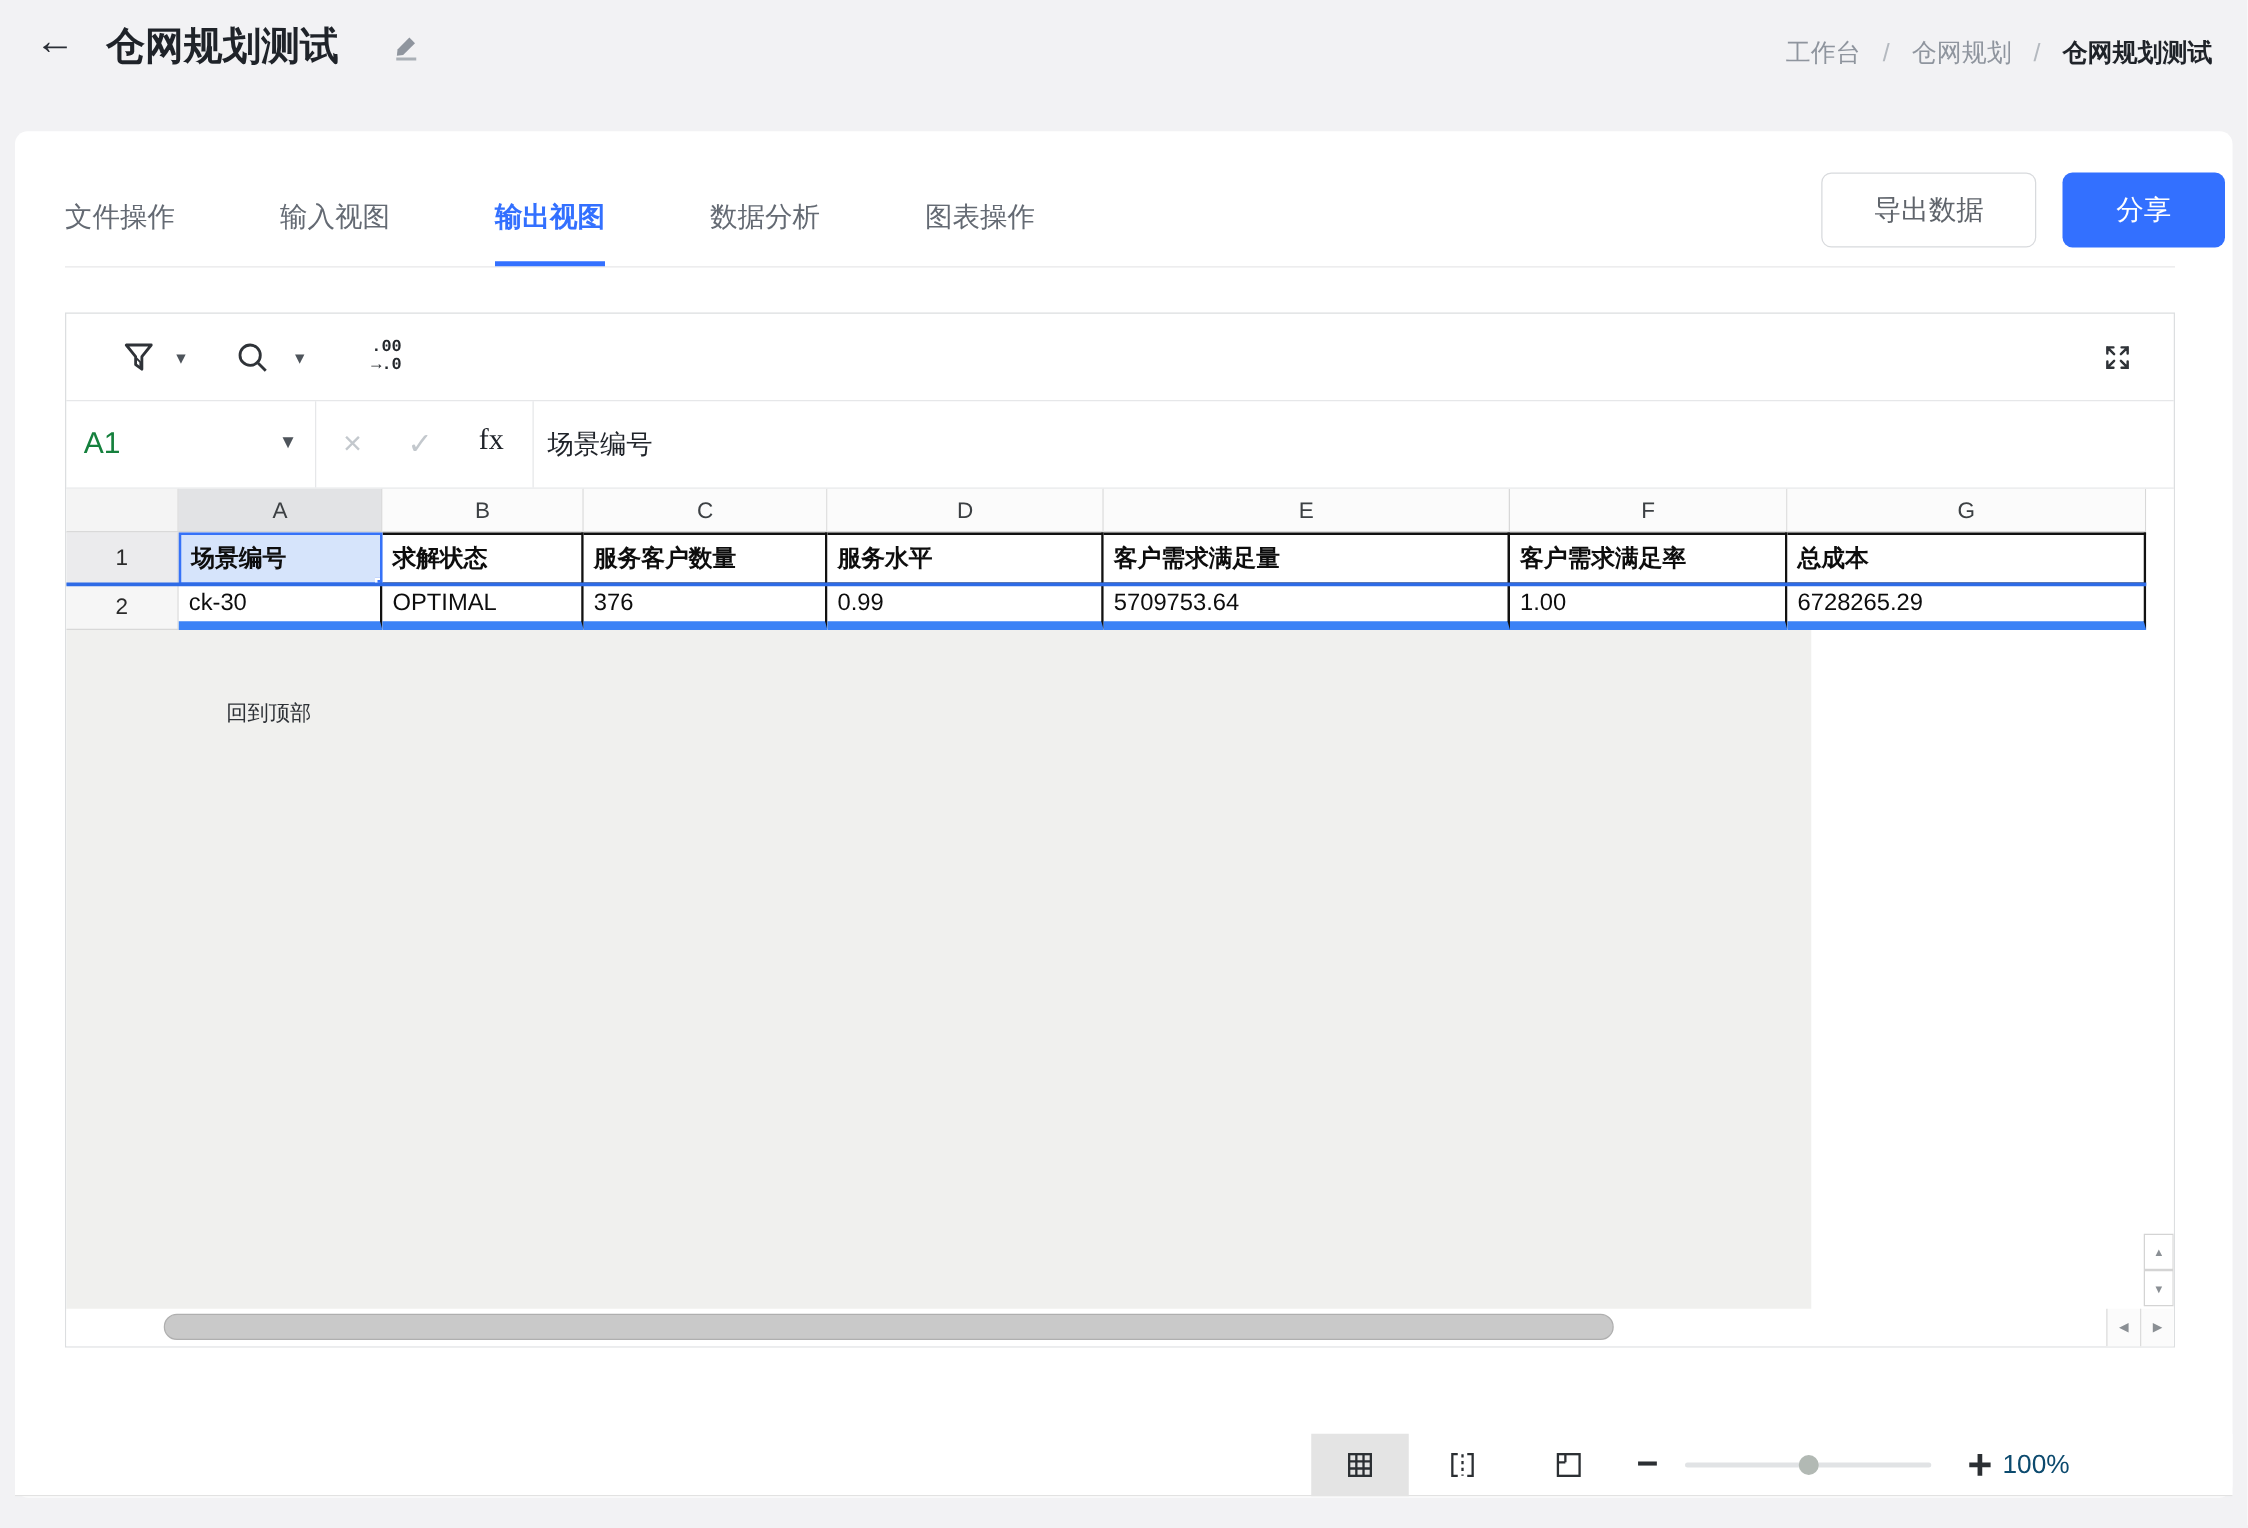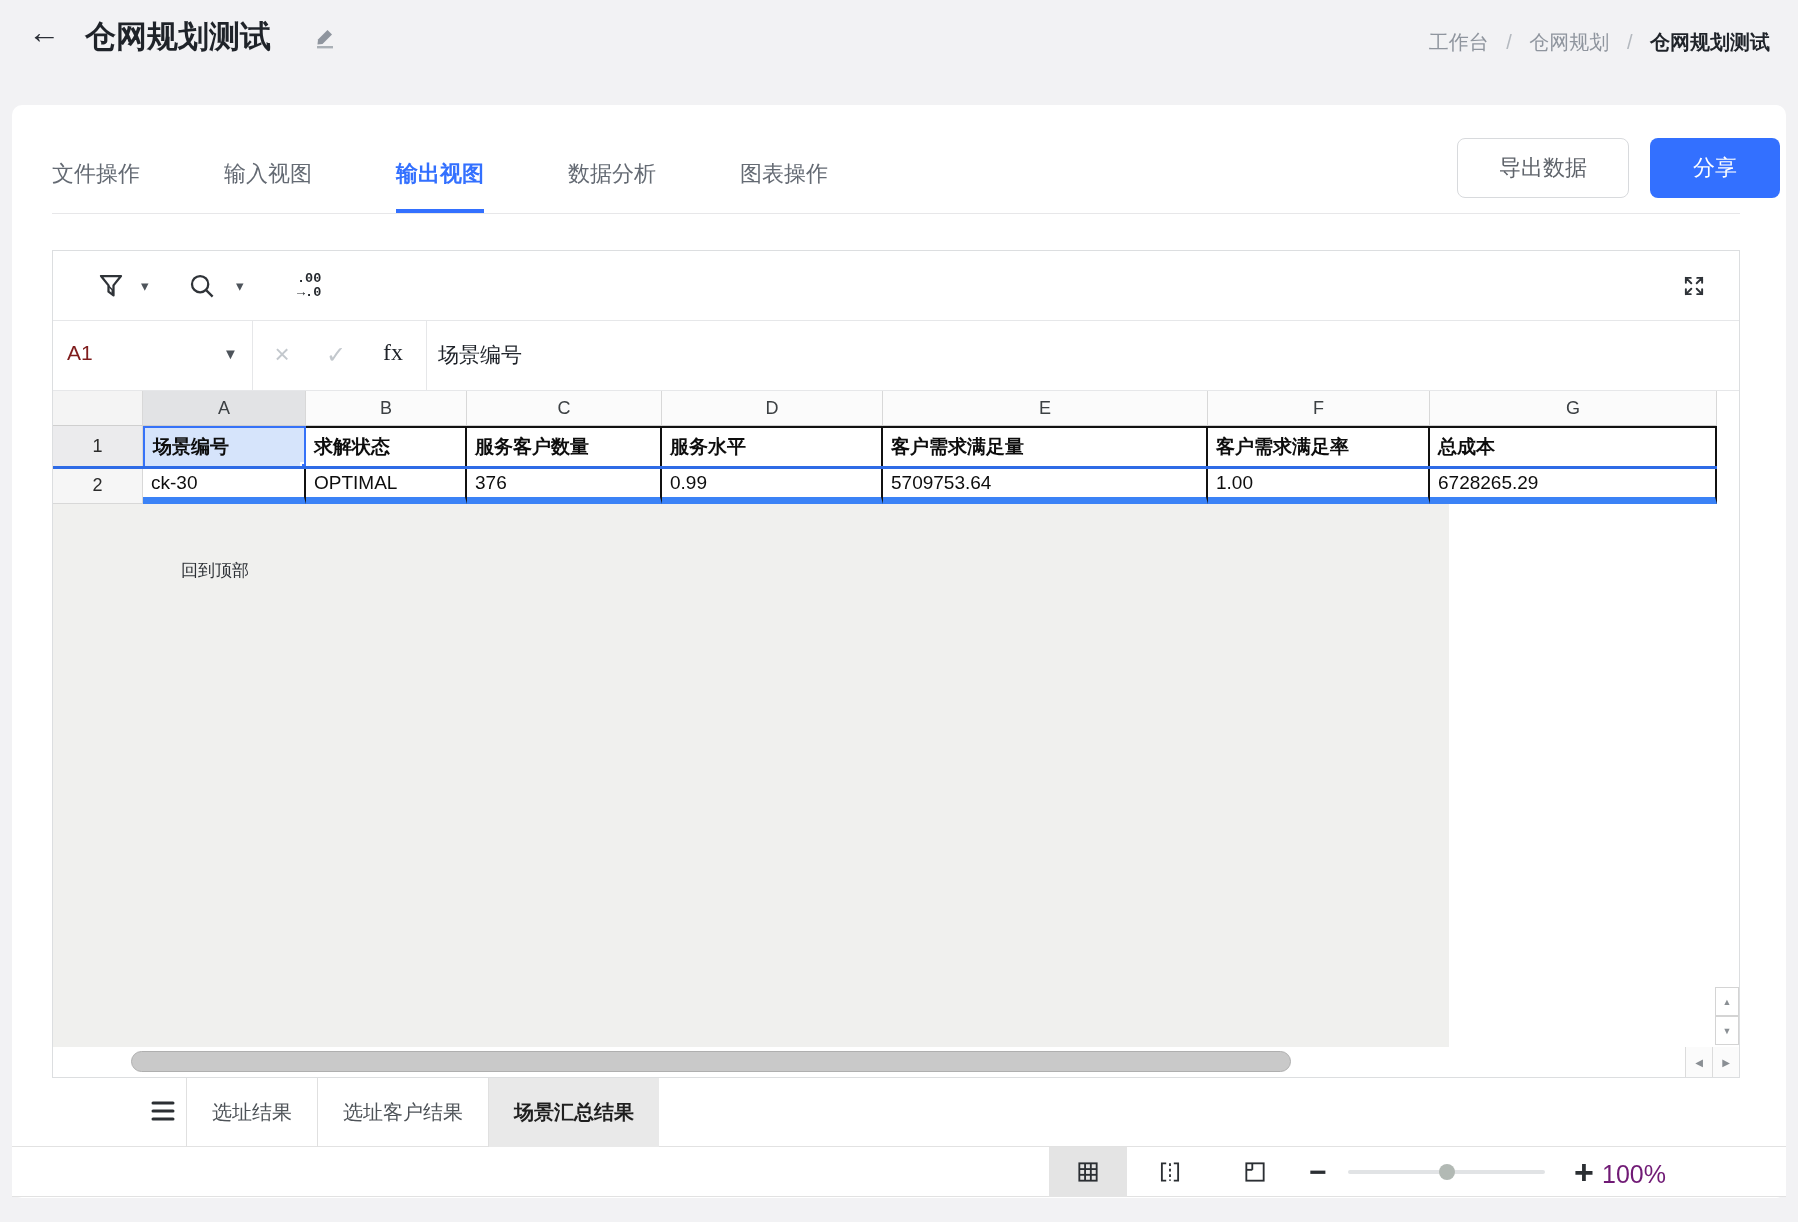--- a/index.html
+++ b/index.html
@@ -32,21 +32,21 @@
 
   
   .sheet-toolbar { position:absolute; left:0; top:0; width:100%; height:70px; border-bottom:1px solid #e6e7e9; }
   .tb-item { position:absolute; top:0; height:70px; display:flex; align-items:center; cursor:pointer; }
   .caret { font-size:15px; color:#4e545b; }
   .numfmt { font-family:"Liberation Mono", monospace; font-size:13.5px; font-weight:700; color:#24282d; text-align:right; line-height:14px; }
 
   
   .formula-bar { position:absolute; left:0; top:70px; width:100%; height:70px; border-bottom:1px solid #e6e7e9; }
   .name-box { position:absolute; left:0; top:0; width:200px; height:100%; border-right:1px solid #e6e7e9; cursor:pointer; }
-  .name-box .ref { position:absolute; left:14px; top:20px; font-size:21px; color:#7f1d1d; }
+  .name-box .ref { position:absolute; left:14px; top:20px; font-size:24px; color:#15803d; }
   .name-box .caret { position:absolute; left:170px; top:24px; }
   .fb-x { position:absolute; left:214px; top:18px; width:30px; text-align:center; font-size:26px; color:#c3c8cd; cursor:pointer; }
   .fb-check { position:absolute; left:268px; top:20px; width:30px; text-align:center; font-size:24px; color:#c3c8cd; cursor:pointer; }
   .fb-fx { position:absolute; left:322px; top:18px; width:36px; text-align:center; font-size:24px; font-family:"Liberation Serif", serif; color:#1f2329; cursor:pointer; }
   .fb-sep { position:absolute; left:373px; top:0; width:1px; height:100%; background:#e6e7e9; }
   .fb-content { position:absolute; left:385px; top:20px; font-size:21px; color:#1f2329; }
 
   
   .grid { position:absolute; left:0; top:140px; width:100%; height:658px; overflow:hidden; }
   .hdr-row { position:absolute; left:0; top:0; height:35px; display:flex; }
@@ -86,21 +86,21 @@
   .stab.active { background:#e9e9e9; color:#1f1f1f; font-weight:600; border-right:none; }
 
   
   .status-bar { position:absolute; left:0; top:1042px; width:1774px; height:50px; background:#fff; border-bottom:1px solid #e2e2e2; }
   .sb-btn { position:absolute; top:0; height:50px; width:48px; display:flex; align-items:center; justify-content:center; cursor:pointer; }
   .sb-active { background:#e4e4e4; width:78px; }
   .sb-minus { font-size:30px; color:#2b2f33; font-weight:600; }
   .sb-plus { font-size:34px; color:#2b2f33; font-weight:600; }
   .sb-track { position:absolute; left:1336px; top:23px; width:197px; height:4px; background:#e1e3e5; border-radius:2px; cursor:pointer; }
   .sb-thumb { position:absolute; left:1427px; top:17px; width:16px; height:16px; border-radius:50%; background:#b2b9b4; cursor:pointer; }
-  .sb-zoom { position:absolute; left:1590px; top:13px; font-size:25px; color:#701a75; }
+  .sb-zoom { position:absolute; left:1590px; top:13px; font-size:21px; color:#0c4a6e; }
 
   svg { display:block; }
 </style>
 </head>
 <body>
 
 <div class="page-header">
   <span class="back-arrow">←</span>
   <span class="page-title">仓网规划测试</span>
   <span class="edit-icon">
@@ -225,34 +225,20 @@
       </div>
     </div>
 
     <div class="hscroll">
       <div class="hthumb"></div>
       <div class="hbtn" style="right:27px;">◀</div>
       <div class="hbtn" style="right:0;">▶</div>
     </div>
   </div>
 
-  <div class="sheet-tabs">
-    <div class="burger">
-      <svg width="26" height="26" viewBox="0 0 26 26" stroke="#2b2f33" stroke-width="3" stroke-linecap="round">
-        <line x1="3" y1="5" x2="23" y2="5"></line>
-        <line x1="3" y1="13" x2="23" y2="13"></line>
-        <line x1="3" y1="21" x2="23" y2="21"></line>
-      </svg>
-    </div>
-    <div class="stabs">
-      <div class="stab">选址结果</div>
-      <div class="stab">选址客户结果</div>
-      <div class="stab active">场景汇总结果</div>
-    </div>
-  </div>
 
   <div class="status-bar">
     <div class="sb-btn sb-active" style="left:1037px;">
       <svg width="26" height="26" viewBox="0 0 24 24" fill="none" stroke="#2b2f33" stroke-width="1.7">
         <rect x="4" y="4" width="16" height="16"></rect>
         <line x1="9.3" y1="4" x2="9.3" y2="20"></line>
           <line x1="14.6" y1="4" x2="14.6" y2="20"></line>
         <line x1="4" y1="9.3" x2="20" y2="9.3"></line>
           <line x1="4" y1="14.6" x2="20" y2="14.6"></line>
       </svg>

